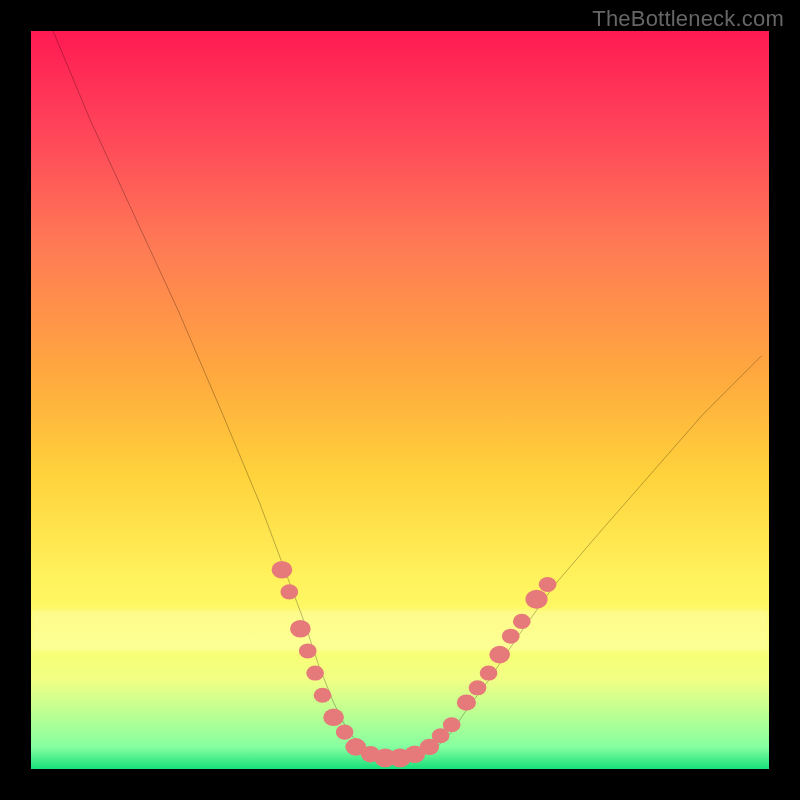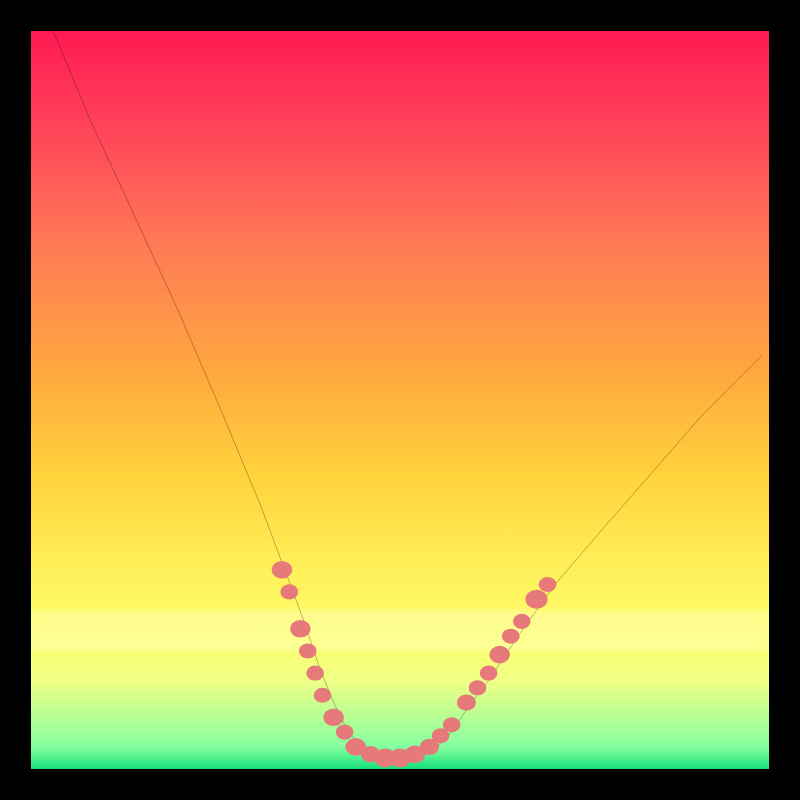--- a/index.html
+++ b/index.html
@@ -99,13 +99,14 @@
           <ellipse cx="60.5" cy="89" rx="1.2" ry="1.02" fill="#e67a7a"></ellipse>
           <ellipse cx="62" cy="87" rx="1.2" ry="1.02" fill="#e67a7a"></ellipse>
           <ellipse cx="63.5" cy="84.5" rx="1.4" ry="1.19" fill="#e67a7a"></ellipse>
           <ellipse cx="65" cy="82" rx="1.2" ry="1.02" fill="#e67a7a"></ellipse>
           <ellipse cx="66.5" cy="80" rx="1.2" ry="1.02" fill="#e67a7a"></ellipse>
           <ellipse cx="68.5" cy="77" rx="1.5" ry="1.275" fill="#e67a7a"></ellipse>
           <ellipse cx="70" cy="75" rx="1.2" ry="1.02" fill="#e67a7a"></ellipse>
         </g>
     </svg>
   </div>
+  <div class="credit">TheBottleneck.com</div>
 </div>
 
 </body></html>

